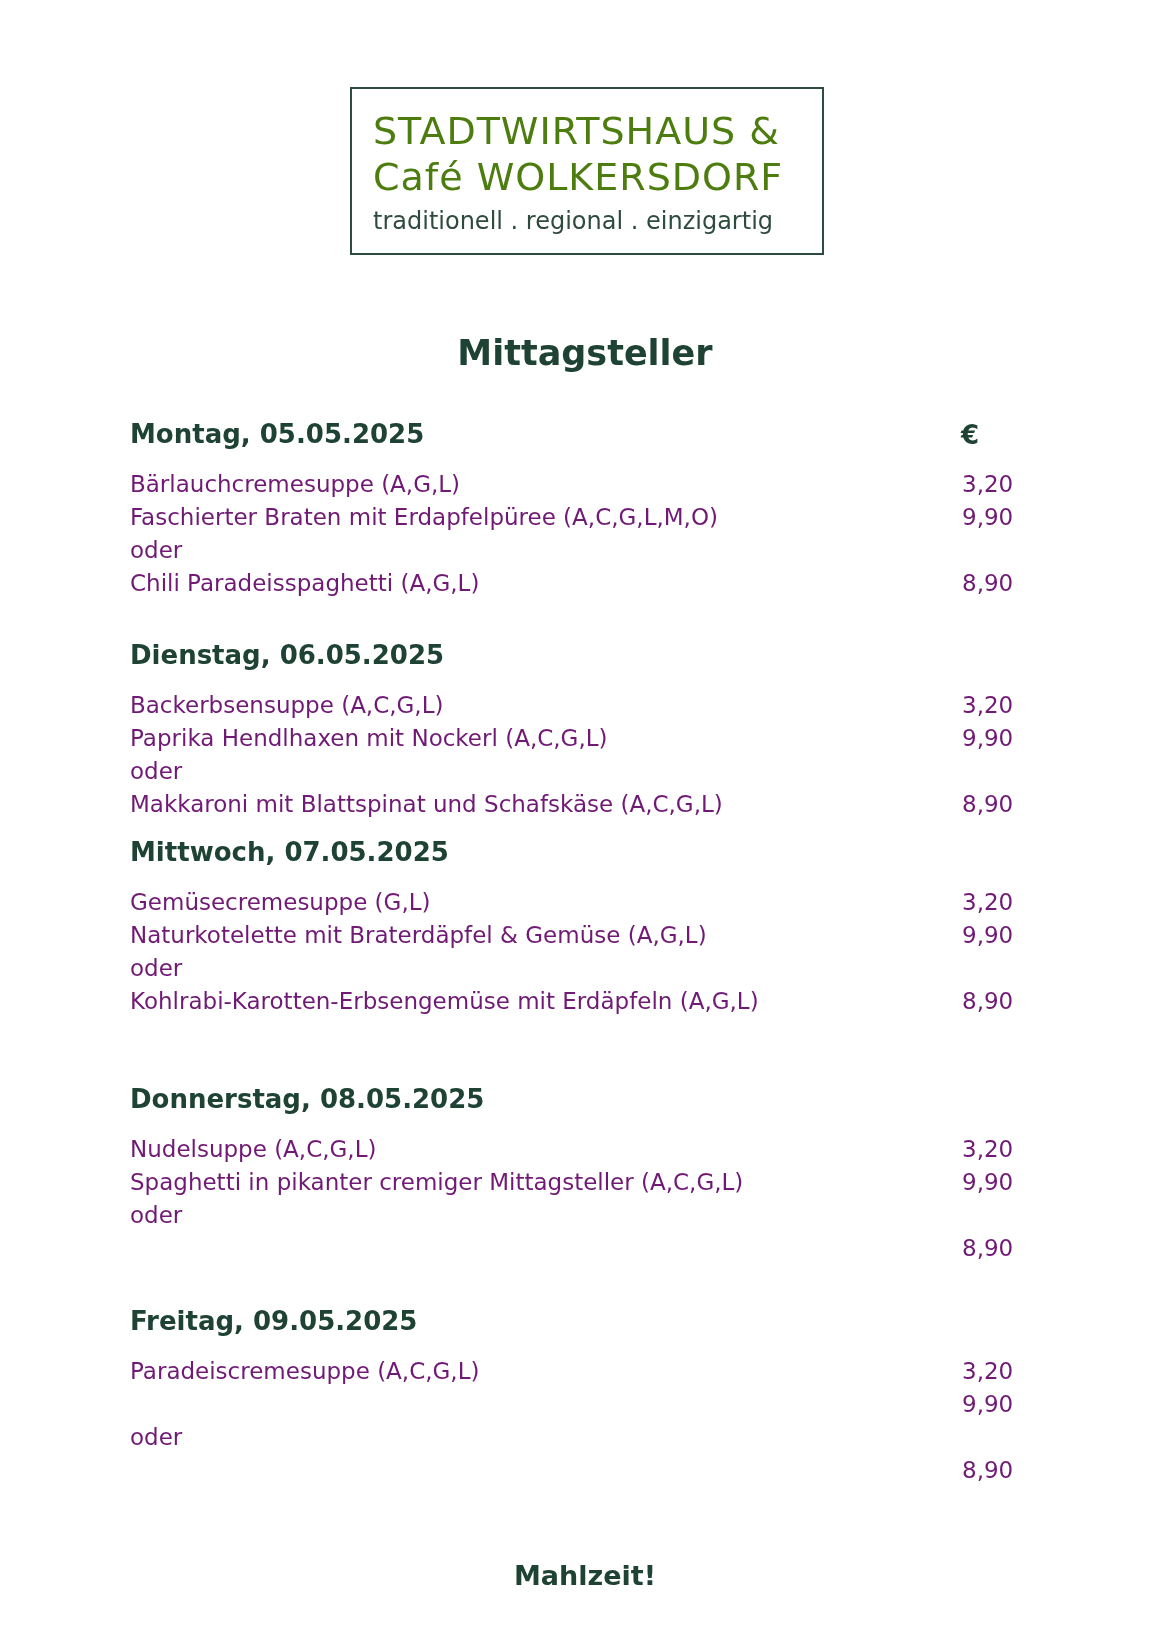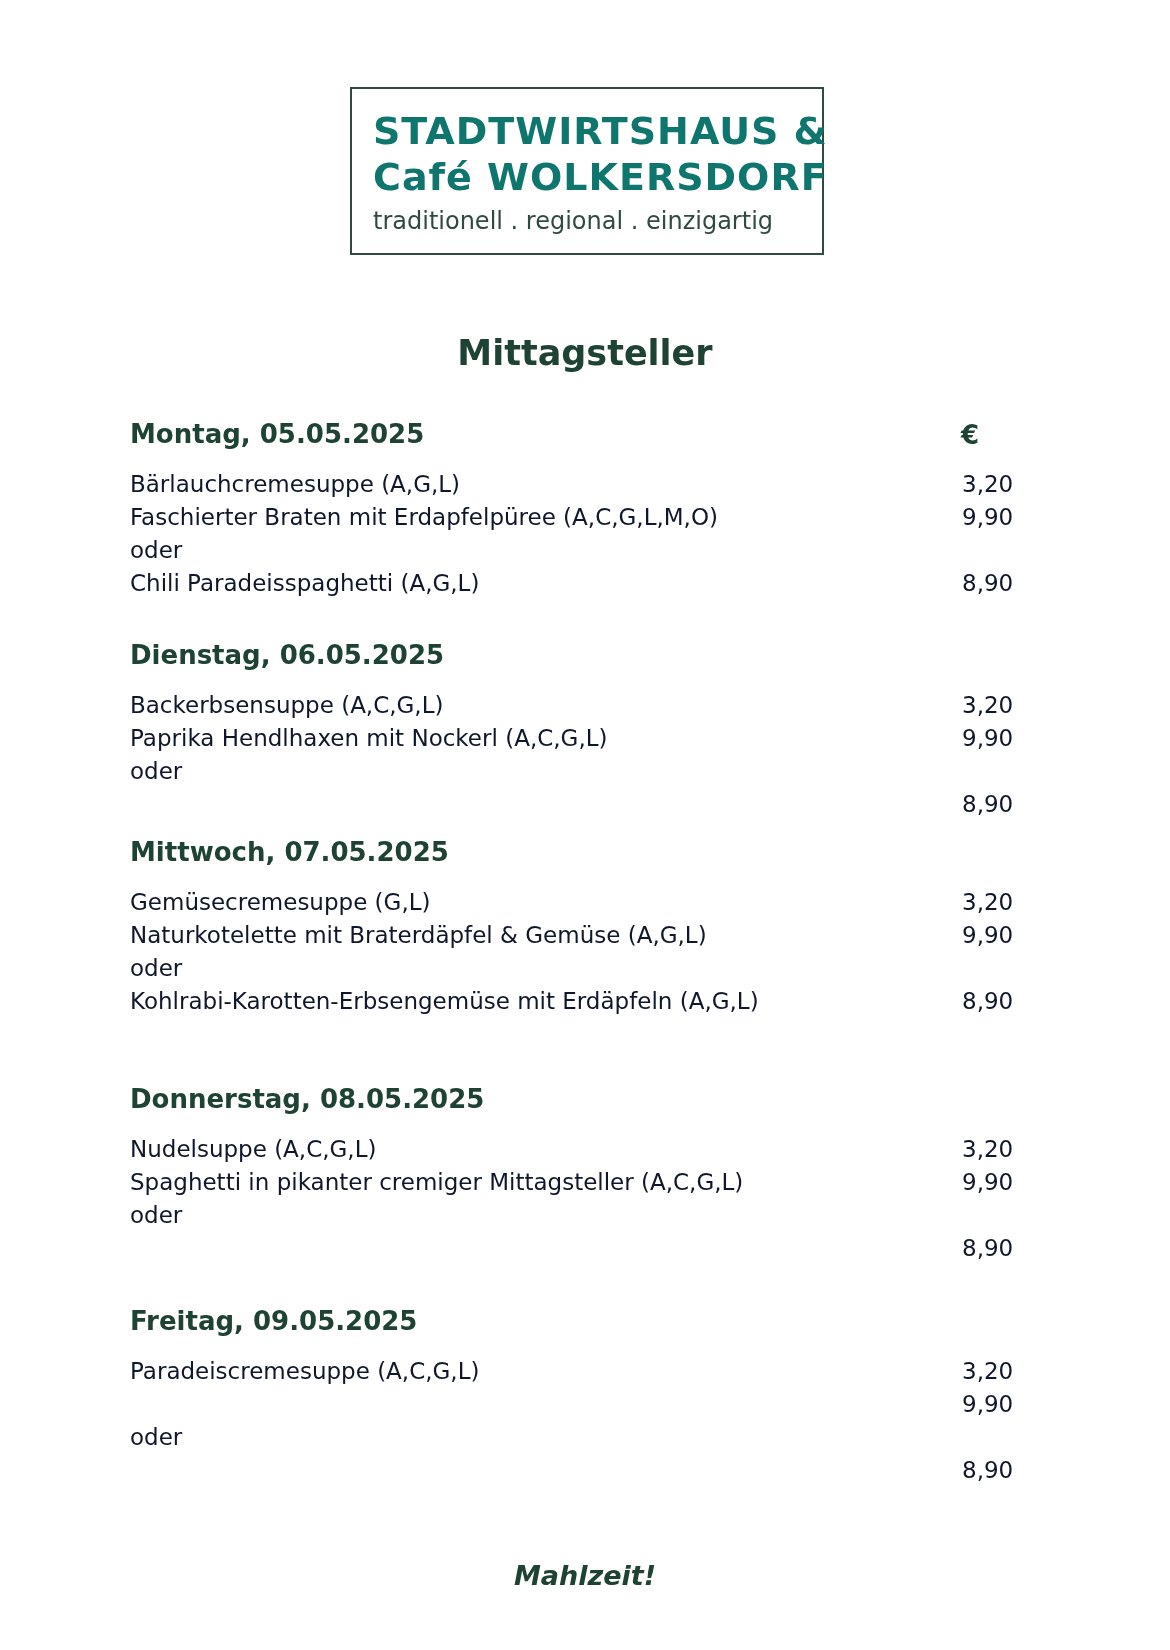--- a/index.html
+++ b/index.html
@@ -1,28 +1,28 @@
 <!DOCTYPE html>
 <html><head>
 <meta charset="utf-8">
 <style>
   html, body { margin:0; padding:0; background:#ffffff; }
   body { width:1170px; height:1650px; position:relative; font-family:"DejaVu Sans", sans-serif; color:#2a2a2a; overflow:hidden; }
   .logo-box { position:absolute; left:350px; top:87px; width:474px; height:168px; border:2px solid #2f4a3e; box-sizing:border-box; }
-  .logo-l1, .logo-l2 { position:absolute; left:21px; font-size:38px; color:#0f766e; letter-spacing:1px; font-weight:bold; white-space:nowrap; }
+  .logo-l1, .logo-l2 { position:absolute; left:21px; font-size:38px; color:#4d7c0f; letter-spacing:1px; font-weight:normal; white-space:nowrap; }
   .logo-l1 { top:20px; }
   .logo-l2 { top:66px; }
   .logo-l3 { position:absolute; left:21px; top:118px; font-size:24px; color:#2f4a3e; white-space:nowrap; }
   .title { position:absolute; left:0; width:1170px; top:333px; text-align:center; font-size:35px; font-weight:bold; color:#1e4233; }
   .euro { position:absolute; left:961px; top:420px; font-size:26px; font-weight:bold; color:#1e4233; }
   .day { position:absolute; left:130px; width:880px; }
   .day-h { font-size:26px; font-weight:bold; color:#1e4233; height:40px; line-height:40px; margin-bottom:14px; }
-  .row { position:relative; height:33px; line-height:33px; font-size:23px; color:#0f172a; white-space:nowrap; }
+  .row { position:relative; height:33px; line-height:33px; font-size:23px; color:#701a75; white-space:nowrap; }
   .row .price { position:absolute; left:832px; top:0; }
-  .footer { position:absolute; left:0; width:1170px; top:1560px; text-align:center; font-size:27px; font-weight:bold; color:#1e4233;font-style:italic; }
+  .footer { position:absolute; left:0; width:1170px; top:1560px; text-align:center; font-size:27px; font-weight:bold; color:#1e4233; }
 </style>
 </head>
 <body>
 
 <div class="logo-box">
   <div class="logo-l1">STADTWIRTSHAUS &amp;</div>
   <div class="logo-l2">Café WOLKERSDORF</div>
   <div class="logo-l3">traditionell . regional . einzigartig</div>
 </div>
 
@@ -35,21 +35,21 @@
   <div class="row"><span>Faschierter Braten mit Erdapfelpüree (A,C,G,L,M,O)</span><span class="price">9,90</span></div>
   <div class="row"><span>oder</span></div>
   <div class="row"><span>Chili Paradeisspaghetti  (A,G,L)</span><span class="price">8,90</span></div>
 </div>
 
 <div class="day" style="top:635px;">
   <div class="day-h">Dienstag, 06.05.2025</div>
   <div class="row"><span>Backerbsensuppe (A,C,G,L)</span><span class="price">3,20</span></div>
   <div class="row"><span>Paprika Hendlhaxen mit Nockerl (A,C,G,L)</span><span class="price">9,90</span></div>
   <div class="row"><span>oder</span></div>
-  <div class="row"><span class="price">8,90</span></div>
+  <div class="row"><span>Makkaroni mit Blattspinat und Schafskäse (A,C,G,L)</span><span class="price">8,90</span></div>
 </div>
 
 <div class="day" style="top:832px;">
   <div class="day-h">Mittwoch, 07.05.2025</div>
   <div class="row"><span>Gemüsecremesuppe (G,L)</span><span class="price">3,20</span></div>
   <div class="row"><span>Naturkotelette mit Braterdäpfel &amp; Gemüse (A,G,L)</span><span class="price">9,90</span></div>
   <div class="row"><span>oder</span></div>
   <div class="row"><span>Kohlrabi-Karotten-Erbsengemüse mit Erdäpfeln (A,G,L)</span><span class="price">8,90</span></div>
 </div>
 

